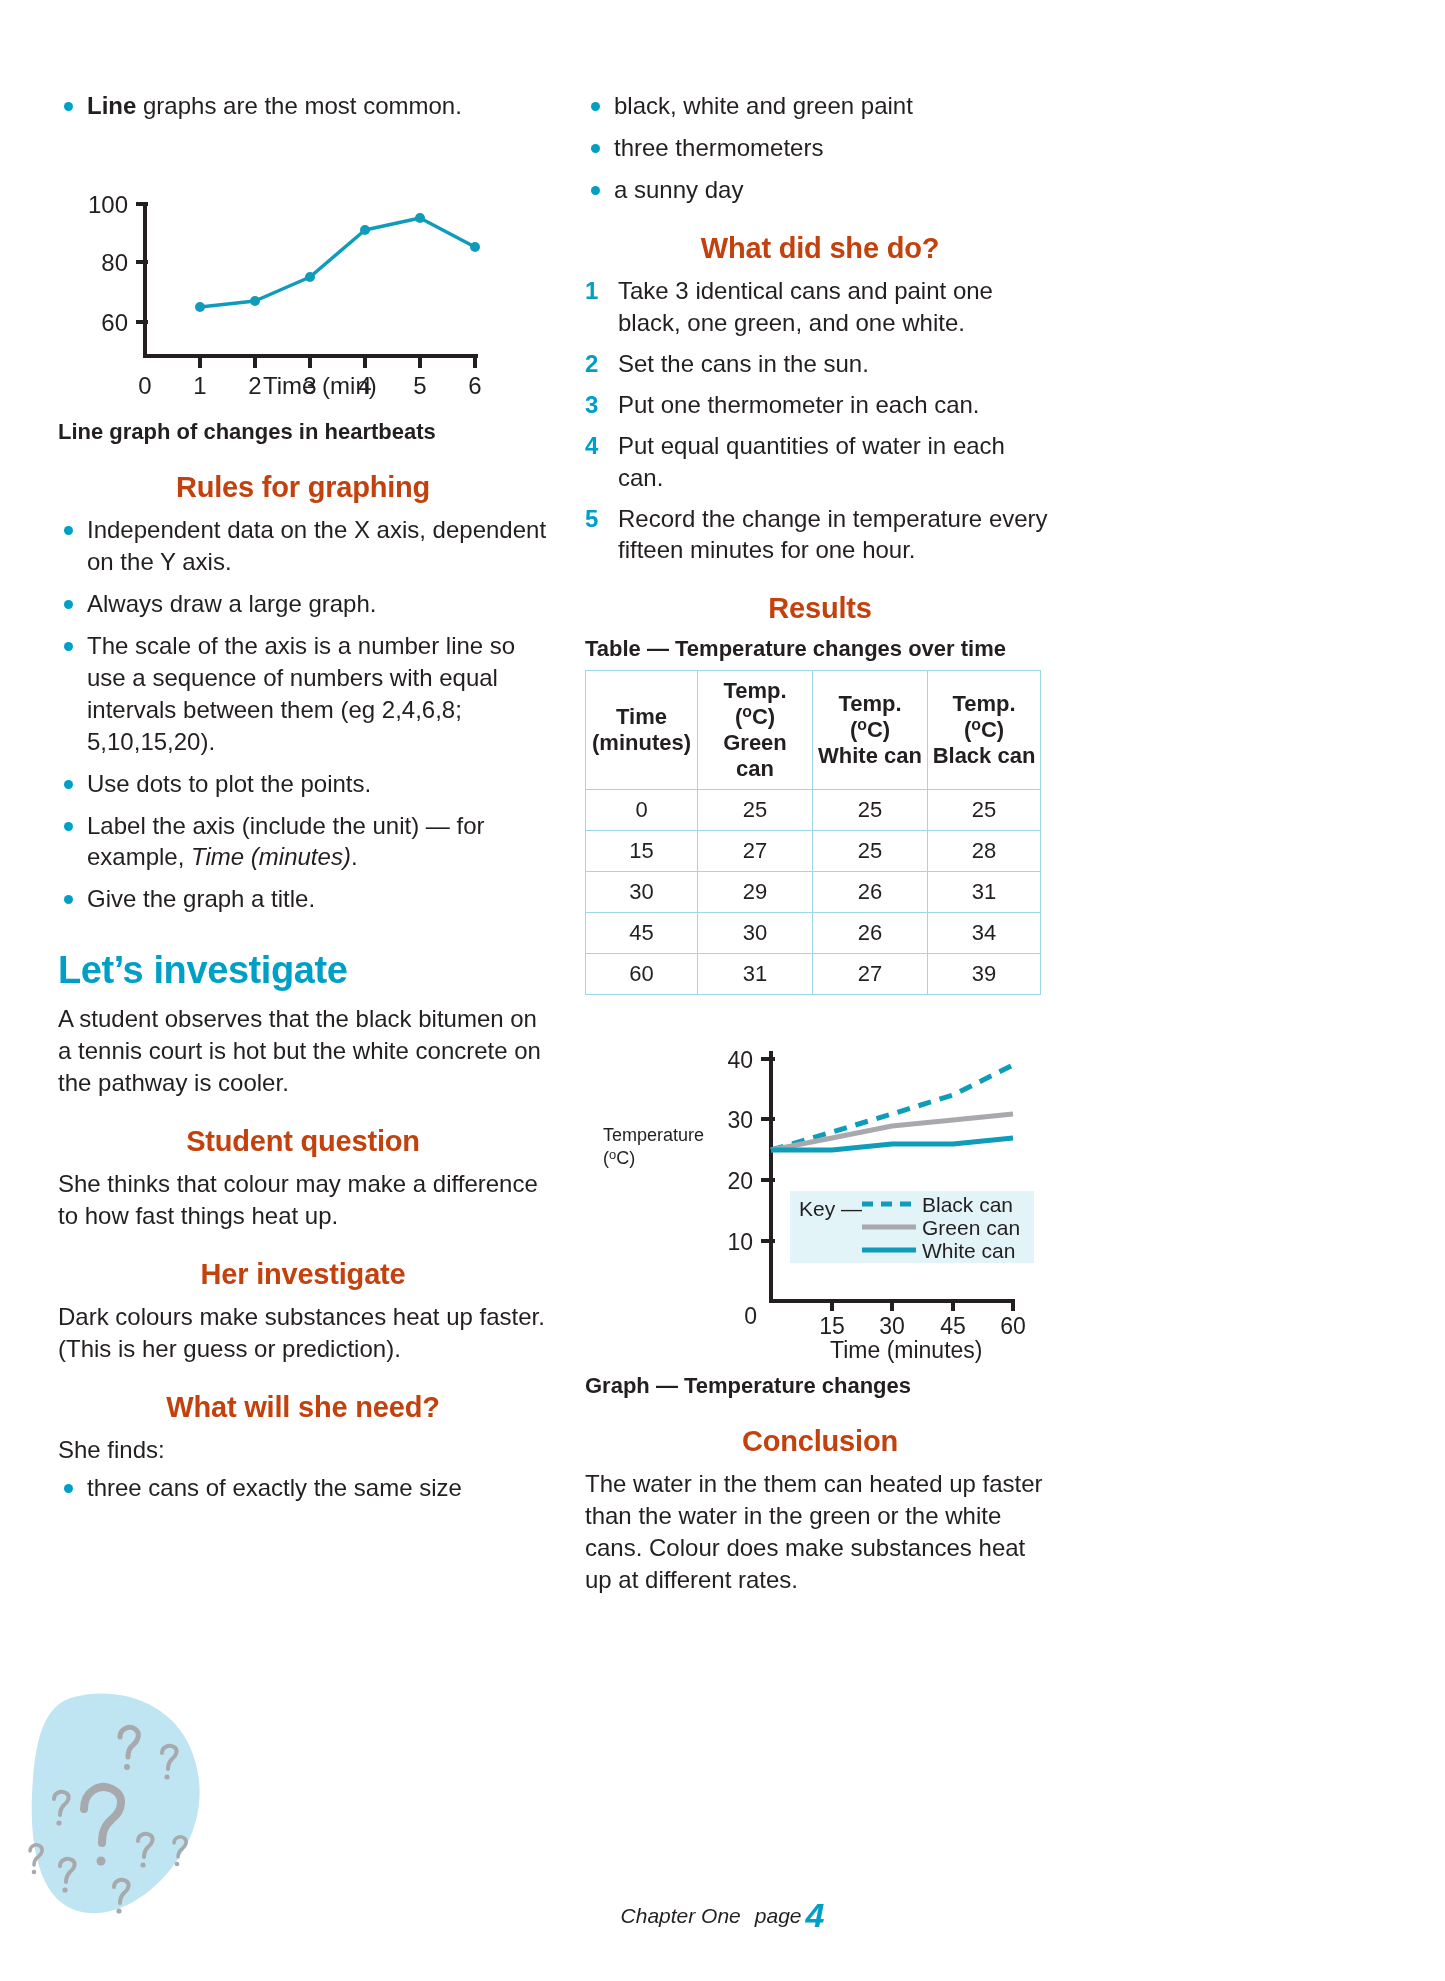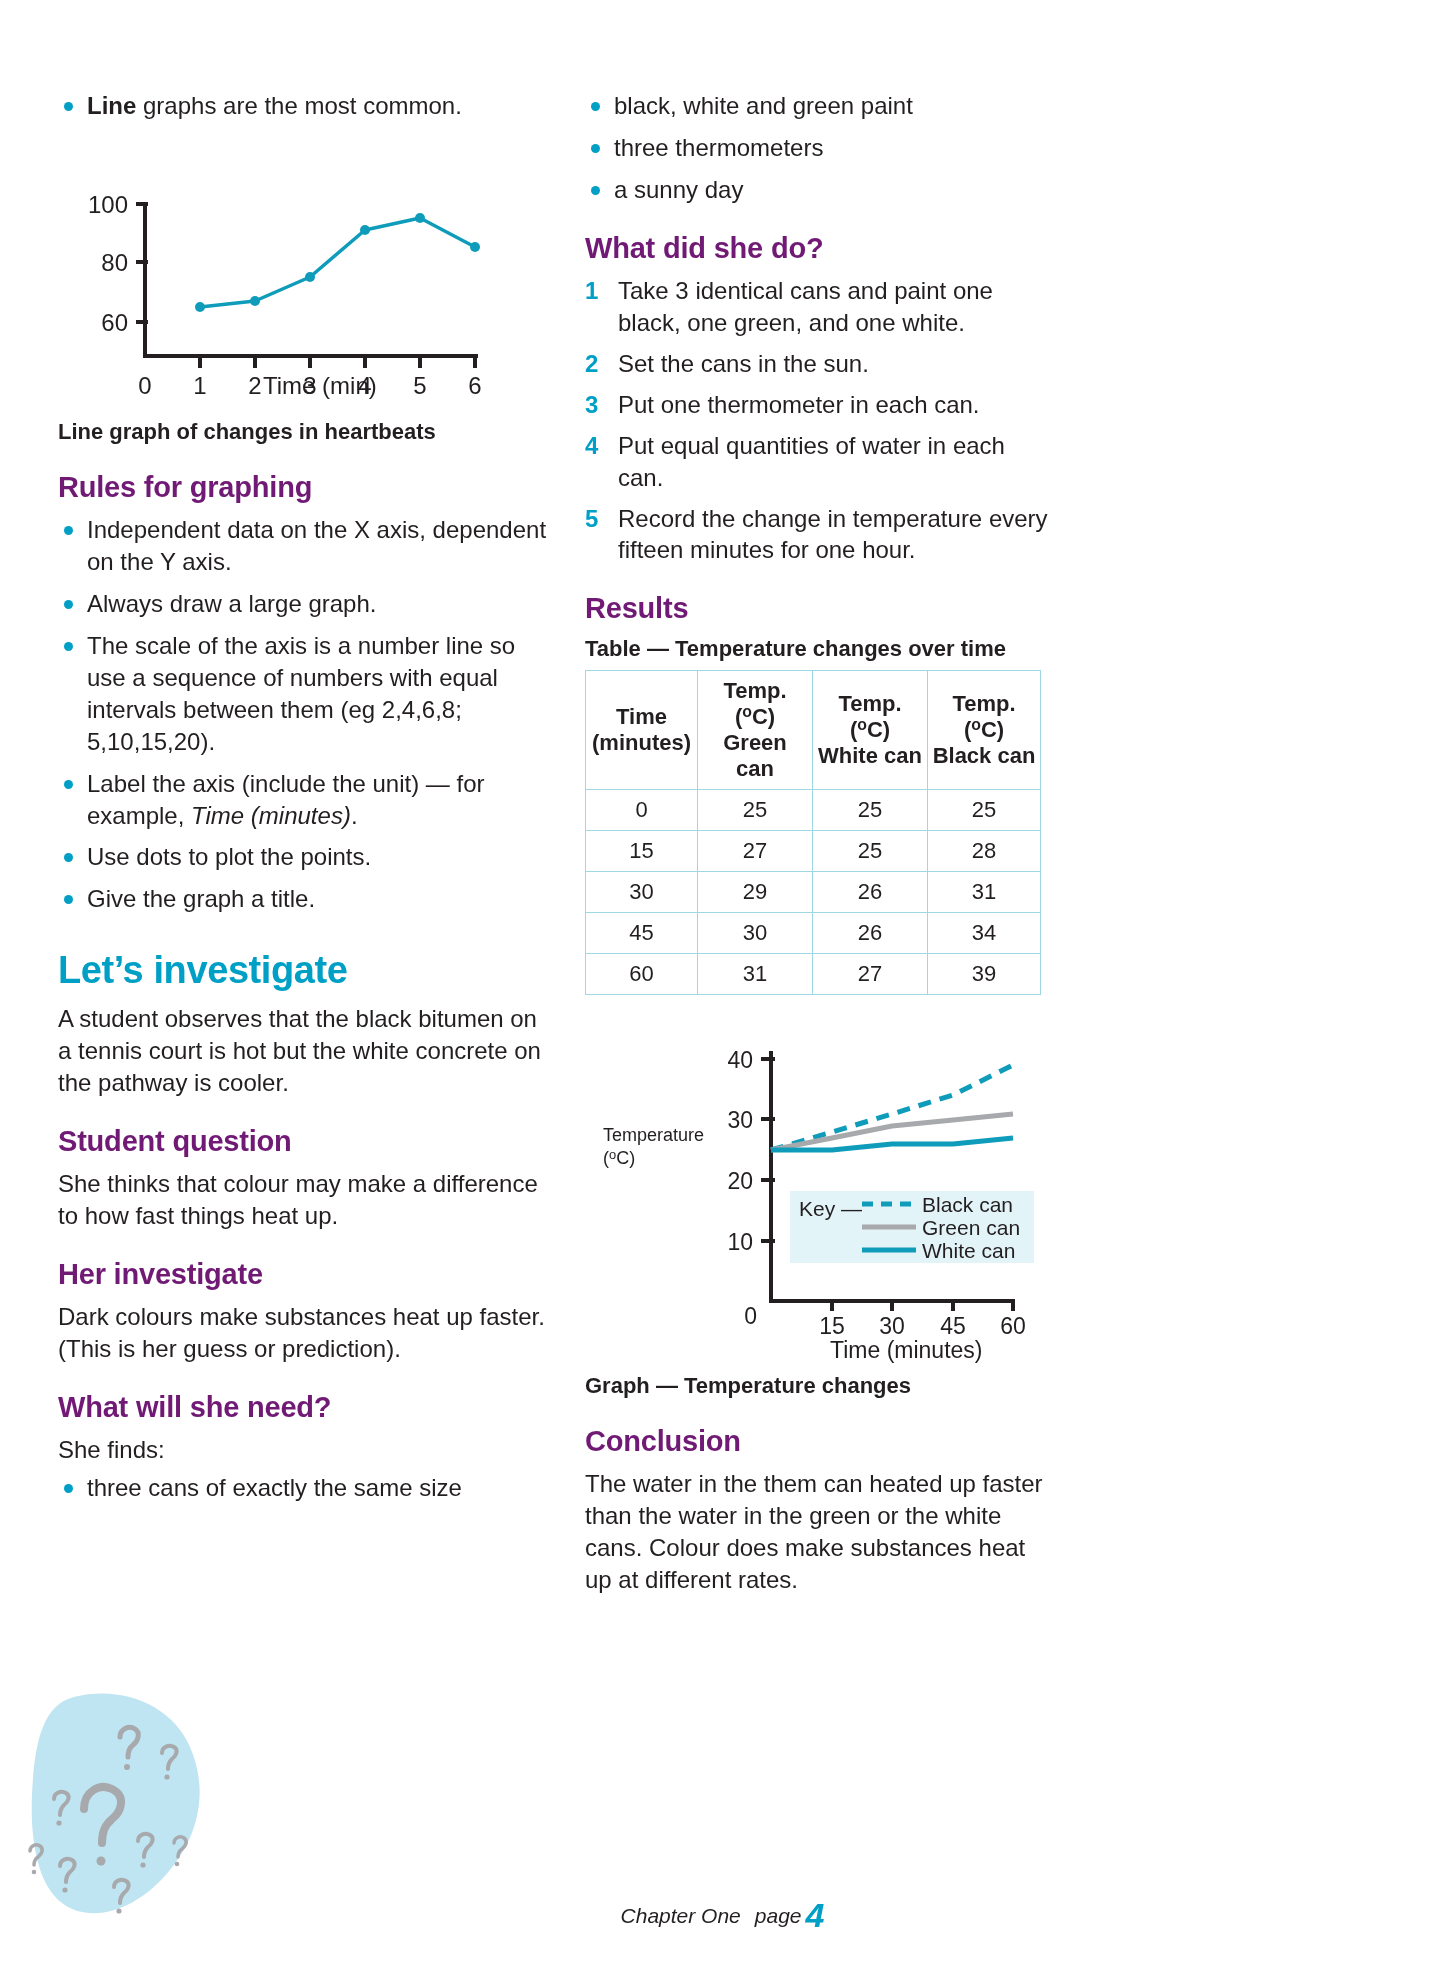--- a/index.html
+++ b/index.html
@@ -27,26 +27,27 @@
     width: 490px;
   }
   .col-right {
     position: absolute;
     left: 585px;
     top: 86px;
     width: 470px;
   }
   
   .h2 {
-    color: #701a75;
+    color: #c2410c;
     font-size: 29px;
     font-weight: bold;
     letter-spacing: -0.2px;
     margin: 26px 0 10px 0;
     line-height: 1.15;
+    text-align: center;
   }
   .h1 {
     color: #00a0c6;
     font-size: 38px;
     font-weight: bold;
     letter-spacing: -0.4px;
     margin: 34px 0 10px 0;
     line-height: 1.15;
   }
   .para {
@@ -242,22 +243,22 @@
       <div style="position:absolute; left:205px; top:228px; font-size:24px;">Time (min)</div>
     </div>
 
     <div class="caption-bold">Line graph of changes in heartbeats</div>
 
     <div class="h2">Rules for graphing</div>
     <ul class="bullets">
       <li>Independent data on the X axis, dependent on the Y axis.</li>
       <li>Always draw a large graph.</li>
       <li>The scale of the axis is a number line so use a sequence of numbers with equal intervals between them (eg 2,4,6,8; 5,10,15,20).</li>
+      <li>Use dots to plot the points.</li>
       <li><span>Label the axis (include the unit) — for example, </span><span class="ital">Time (minutes)</span><span>.</span></li>
-      <li>Use dots to plot the points.</li>
       <li>Give the graph a title.</li>
     </ul>
 
     <div class="h1">Let’s investigate</div>
     <div class="para">A student observes that the black bitumen on a tennis court is hot but the white concrete on the pathway is cooler.</div>
 
     <div class="h2">Student question</div>
     <div class="para">She thinks that colour may make a difference to how fast things heat up.</div>
 
     <div class="h2">Her investigate</div>

